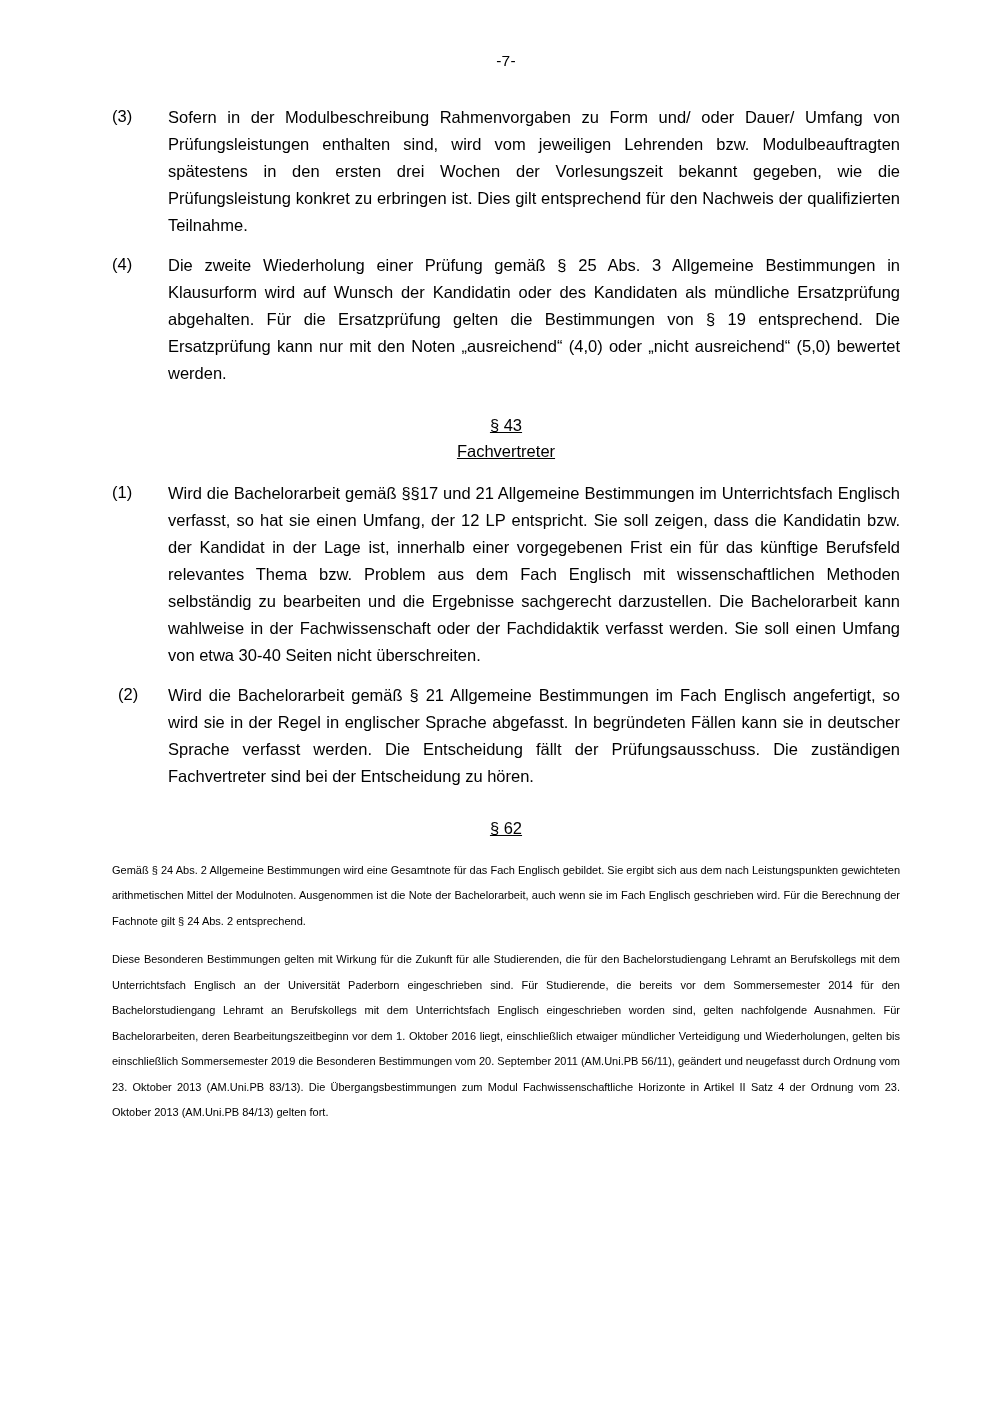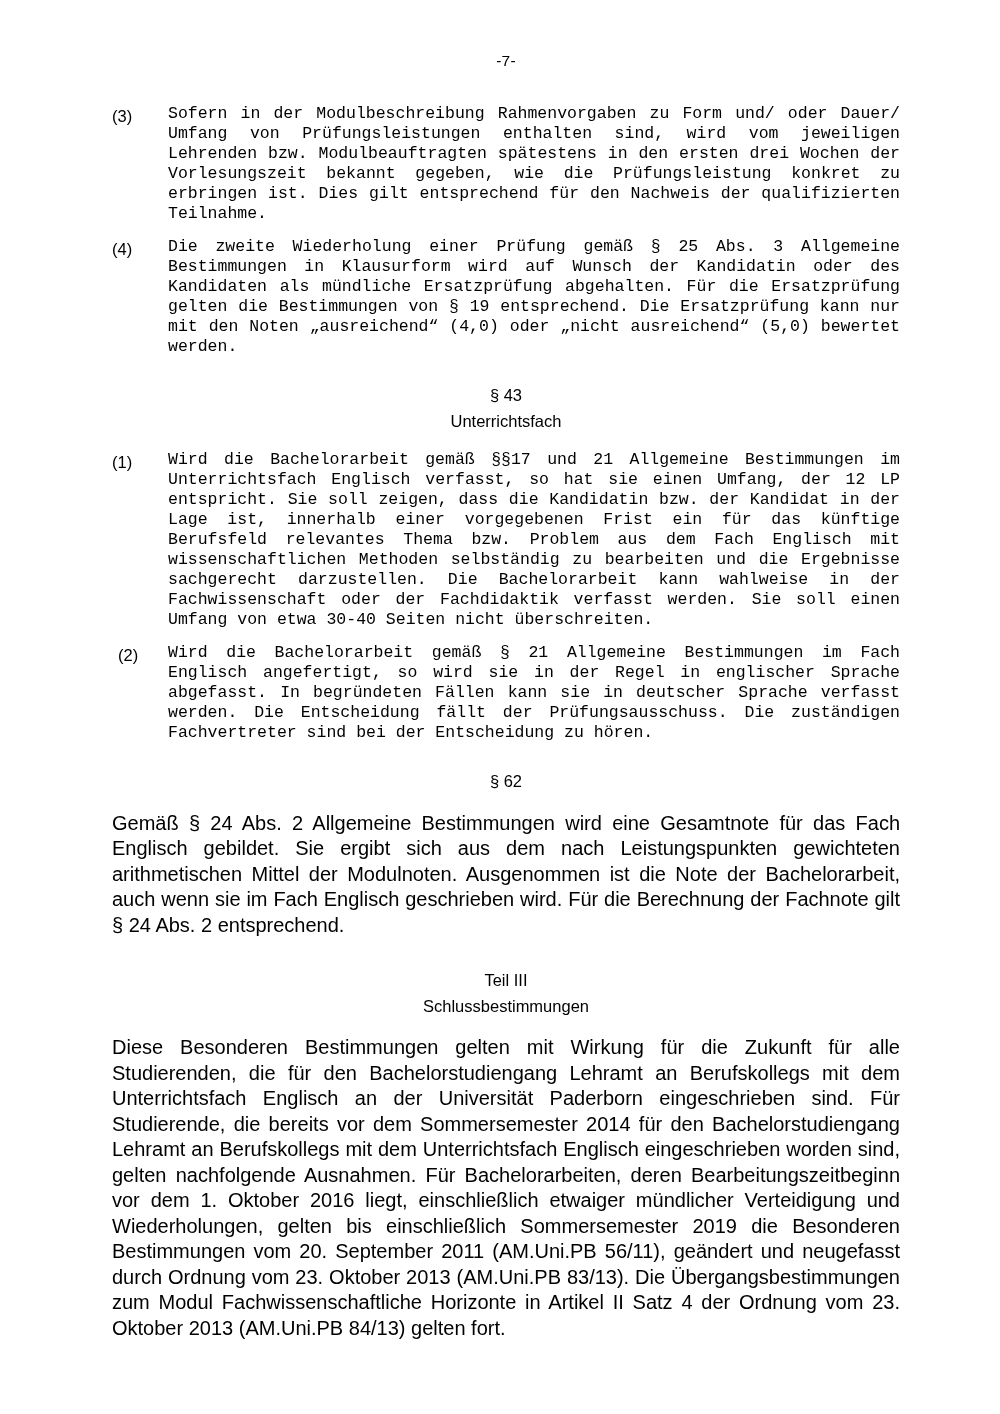--- a/index.html
+++ b/index.html
@@ -39,39 +39,39 @@
     line-height: 25.5px;
   }
   .para .num.indented {
     padding-left: 6px;
     width: 50px;
     flex: 0 0 50px;
   }
   .para .body {
     flex: 1 1 auto;
     font-size: 16.5px;
-    line-height: 20px;
+    line-height: 27px;
     text-align: justify;
     text-justify: inter-word;
     hyphens: none;
-    font-family: Liberation Mono, monospace;
   }
   .plain {
-    font-size: 20px;
+    font-size: 11px;
     line-height: 25.5px;
     text-align: justify;
     margin-bottom: 13px;
   }
   .heading {
     text-align: center;
     font-size: 16.5px;
     line-height: 25.5px;
   }
   .heading-block {
     margin: 26px 0 16px 0;
+    text-decoration: underline;
   }
   .heading-block.tight {
     margin-top: 30px;
   }
 </style>
 </head>
 <body>
 
 <div class="page">
 
@@ -82,40 +82,36 @@
     <div class="body">Sofern in der Modulbeschreibung Rahmenvorgaben zu Form und/ oder Dauer/ Umfang von Prüfungsleistungen enthalten sind, wird vom jeweiligen Lehrenden bzw. Modulbeauftragten spätestens in den ersten drei Wochen der Vorlesungszeit bekannt gegeben, wie die Prüfungsleistung konkret zu erbringen ist. Dies gilt entsprechend für den Nachweis der qualifizierten Teilnahme.</div>
   </div>
 
   <div class="para">
     <div class="num">(4)</div>
     <div class="body">Die zweite Wiederholung einer Prüfung gemäß § 25 Abs. 3 Allgemeine Bestimmungen in Klausurform wird auf Wunsch der Kandidatin oder des Kandidaten als mündliche Ersatzprüfung abgehalten. Für die Ersatzprüfung gelten die Bestimmungen von § 19 entsprechend. Die Ersatzprüfung kann nur mit den Noten „ausreichend“ (4,0) oder „nicht ausreichend“ (5,0) bewertet werden.</div>
   </div>
 
   <div class="heading-block">
     <div class="heading">§ 43</div>
-    <div class="heading">Unterrichtsfach</div>
+    <div class="heading">Fachvertreter</div>
   </div>
 
   <div class="para">
     <div class="num">(1)</div>
     <div class="body">Wird die Bachelorarbeit gemäß §§17 und 21 Allgemeine Bestimmungen im Unterrichtsfach Englisch verfasst, so hat sie einen Umfang, der 12 LP entspricht. Sie soll zeigen, dass die Kandidatin bzw. der Kandidat in der Lage ist, innerhalb einer vorgegebenen Frist ein für das künftige Berufsfeld relevantes Thema bzw. Problem aus dem Fach Englisch mit wissenschaftlichen Methoden selbständig zu bearbeiten und die Ergebnisse sachgerecht darzustellen. Die Bachelorarbeit kann wahlweise in der Fachwissenschaft oder der Fachdidaktik verfasst werden. Sie soll einen Umfang von etwa 30-40 Seiten nicht überschreiten.</div>
   </div>
 
   <div class="para">
     <div class="num indented">(2)</div>
     <div class="body">Wird die Bachelorarbeit gemäß § 21 Allgemeine Bestimmungen im Fach Englisch angefertigt, so wird sie in der Regel in englischer Sprache abgefasst. In begründeten Fällen kann sie in deutscher Sprache verfasst werden. Die Entscheidung fällt der Prüfungsausschuss. Die zuständigen Fachvertreter sind bei der Entscheidung zu hören.</div>
   </div>
 
   <div class="heading-block">
     <div class="heading">§ 62</div>
   </div>
 
   <div class="plain">Gemäß § 24 Abs. 2 Allgemeine Bestimmungen wird eine Gesamtnote für das Fach Englisch gebildet. Sie ergibt sich aus dem nach Leistungspunkten gewichteten arithmetischen Mittel der Modulnoten. Ausgenommen ist die Note der Bachelorarbeit, auch wenn sie im Fach Englisch geschrieben wird. Für die Berechnung der Fachnote gilt § 24 Abs. 2 entsprechend.</div>
 
-  <div class="heading-block tight">
-    <div class="heading">Teil III</div>
-    <div class="heading">Schlussbestimmungen</div>
-  </div>
 
 
   <div class="plain">Diese Besonderen Bestimmungen gelten mit Wirkung für die Zukunft für alle Studierenden, die für den Bachelorstudiengang Lehramt an Berufskollegs mit dem Unterrichtsfach Englisch an der Universität Paderborn eingeschrieben sind. Für Studierende, die bereits vor dem Sommersemester 2014 für den Bachelorstudiengang Lehramt an Berufskollegs mit dem Unterrichtsfach Englisch eingeschrieben worden sind, gelten nachfolgende Ausnahmen. Für Bachelorarbeiten, deren Bearbeitungszeitbeginn vor dem 1. Oktober 2016 liegt, einschließlich etwaiger mündlicher Verteidigung und Wiederholungen, gelten bis einschließlich Sommersemester 2019 die Besonderen Bestimmungen vom 20. September 2011 (AM.Uni.PB 56/11), geändert und neugefasst durch Ordnung vom 23. Oktober 2013 (AM.Uni.PB 83/13). Die Übergangsbestimmungen zum Modul Fachwissenschaftliche Horizonte in Artikel II Satz 4 der Ordnung vom 23. Oktober 2013 (AM.Uni.PB 84/13) gelten fort.</div>
 
 </div>
 
 </body></html>

